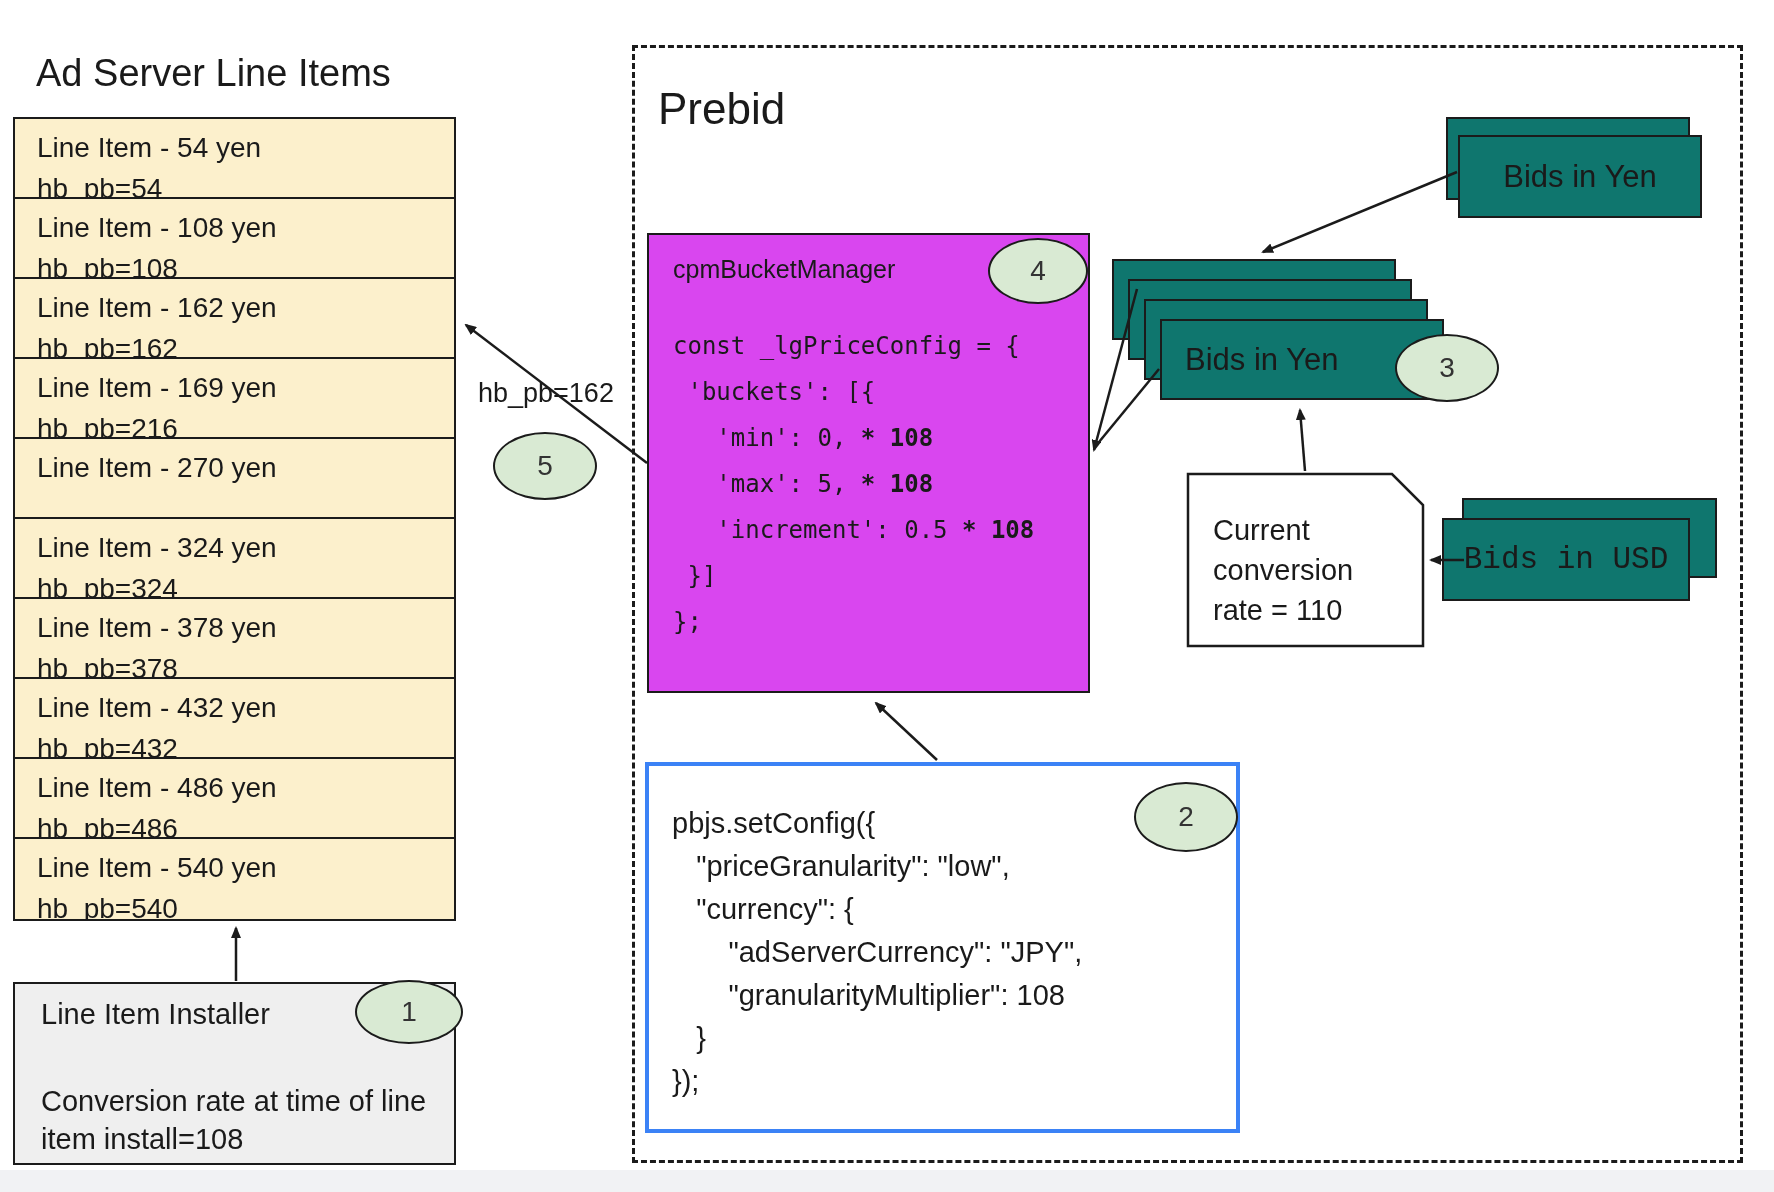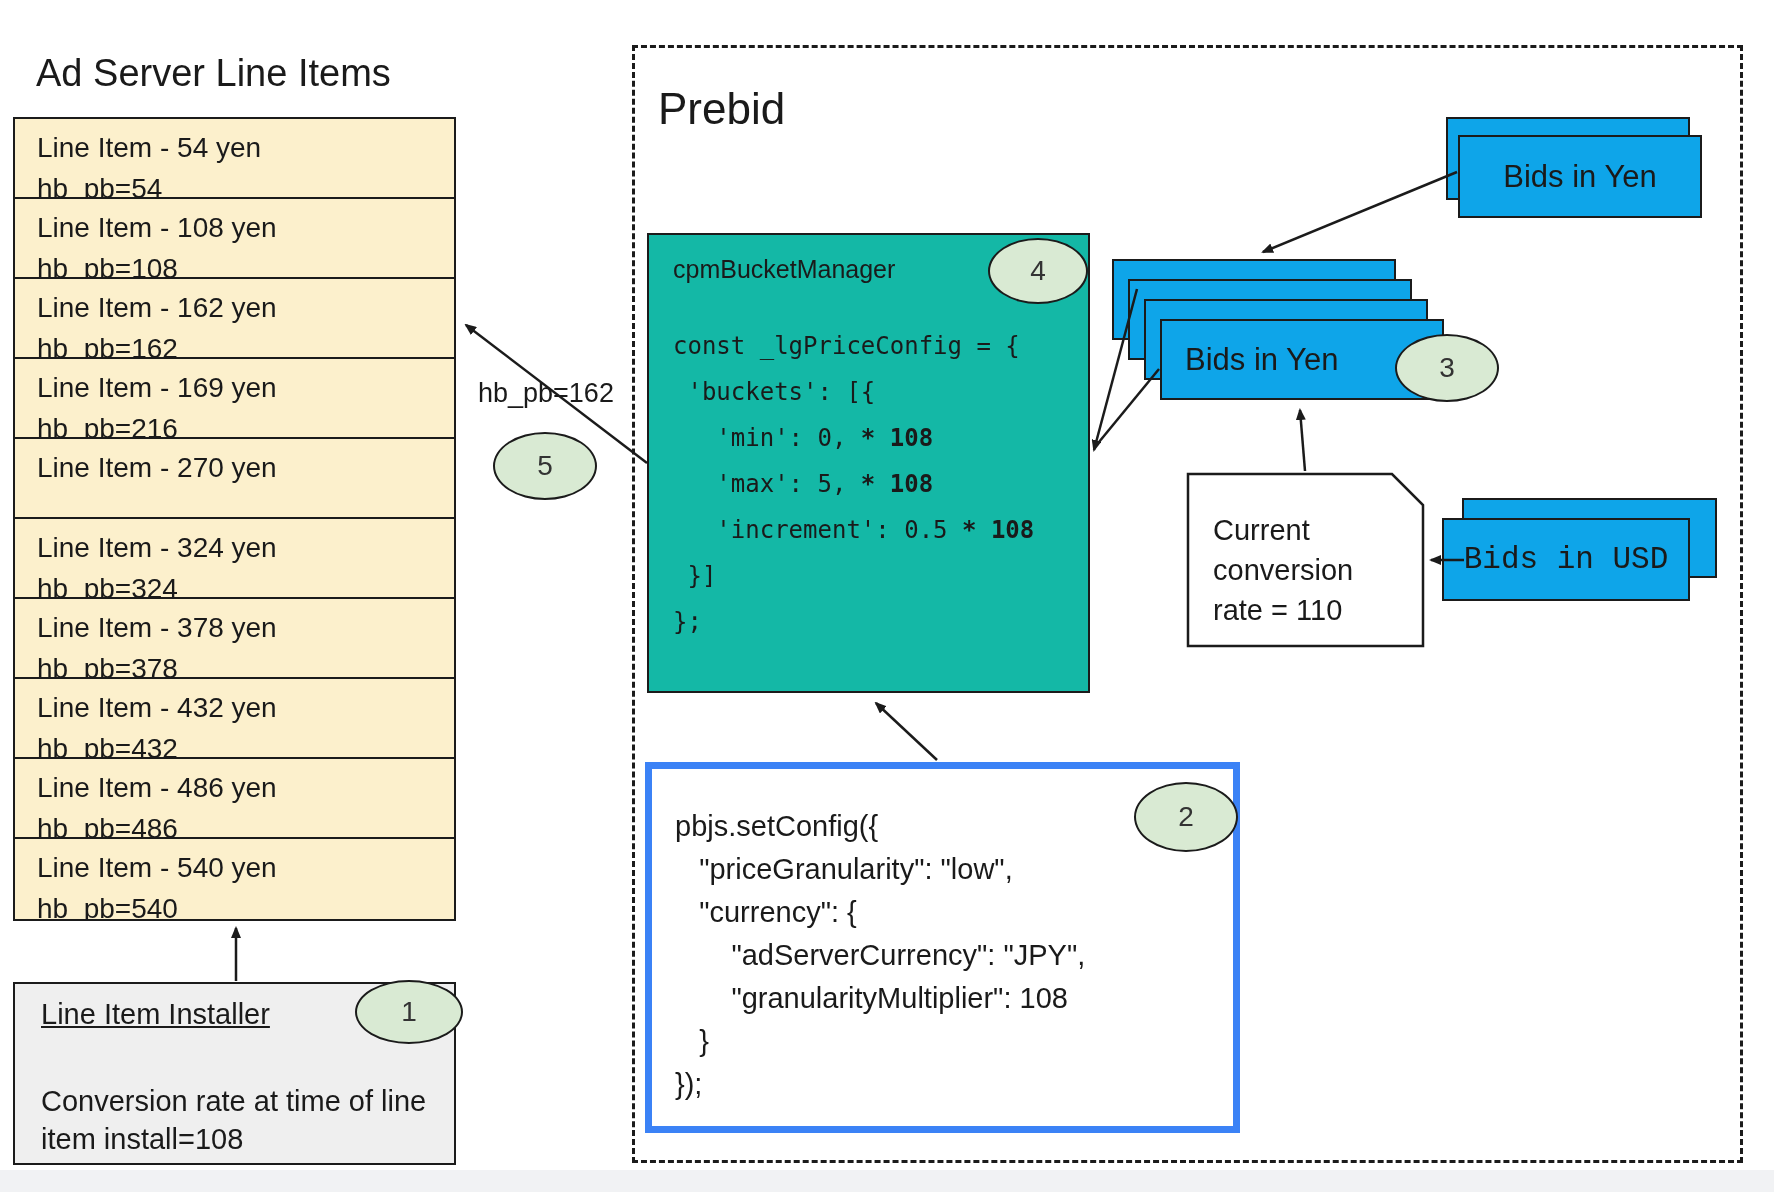--- a/index.html
+++ b/index.html
@@ -17,47 +17,47 @@
     border:2px solid #1b1b1b;background:#FCF0CC;box-sizing:border-box;
   }
   .li-row{height:80px;box-sizing:border-box;border-bottom:2px solid #1b1b1b;
     padding:8px 0 0 22px;font-size:28px;line-height:41px;overflow:hidden;}
   .li-row:last-child{border-bottom:none;}
   
   .installer{
     left:13px;top:982px;width:443px;height:183px;background:#EFEFEF;
     border:2px solid #1b1b1b;box-sizing:border-box;
   }
-  .installer-title{left:26px;top:14px;font-size:29px;text-decoration:underline;}
+  .installer-title{left:26px;top:14px;font-size:29px;}
   .installer-note{left:26px;top:98px;width:400px;font-size:29px;line-height:38px;}
   
   .prebid-box{
     left:632px;top:45px;width:1111px;height:1118px;
     border:3px dashed #1b1b1b;box-sizing:border-box;background:transparent;
   }
   .prebid-label{left:658px;top:68px;margin-top:16px;}
   
   .cpm-box{
-    left:647px;top:233px;width:443px;height:460px;background:#14b8a6;
+    left:647px;top:233px;width:443px;height:460px;background:#d946ef;
     border:2px solid #1b1b1b;box-sizing:border-box;
   }
   .cpm-title{left:24px;top:20px;font-size:25px;position:absolute;}
   .cpm-code{position:absolute;left:24px;top:88px;font-family:"DejaVu Sans Mono","Liberation Mono",monospace;
     font-size:24px;line-height:46px;}
   .cpm-code .code-line{white-space:pre;}
   .cpm-code b{font-weight:700;}
   
   .pbjs-box{
     left:645px;top:762px;width:595px;height:371px;background:#ffffff;
-    border:7px solid #3b82f6;box-sizing:border-box;
+    border:4px solid #3b82f6;box-sizing:border-box;
   }
   .pbjs-code{position:absolute;left:23px;top:36px;font-size:29px;line-height:43px;}
   .pbjs-code .code-line{white-space:pre;}
   
-  .card{background:#0ea5e9;border:2px solid #1b1b1b;box-sizing:border-box;}
+  .card{background:#0f766e;border:2px solid #1b1b1b;box-sizing:border-box;}
   .card-label-center{display:flex;align-items:center;justify-content:center;font-size:31px;}
   .card-label-left{display:flex;align-items:center;padding-left:23px;font-size:31px;box-sizing:border-box;}
   
   .badge{
     background:#D9EAD3;border:2.5px solid #1b1b1b;border-radius:50%;
     display:flex;align-items:center;justify-content:center;
     font-size:28px;color:#333;box-sizing:border-box;
   }
   
   .note-text{left:1213px;top:510px;width:185px;font-size:29px;line-height:40px;}

